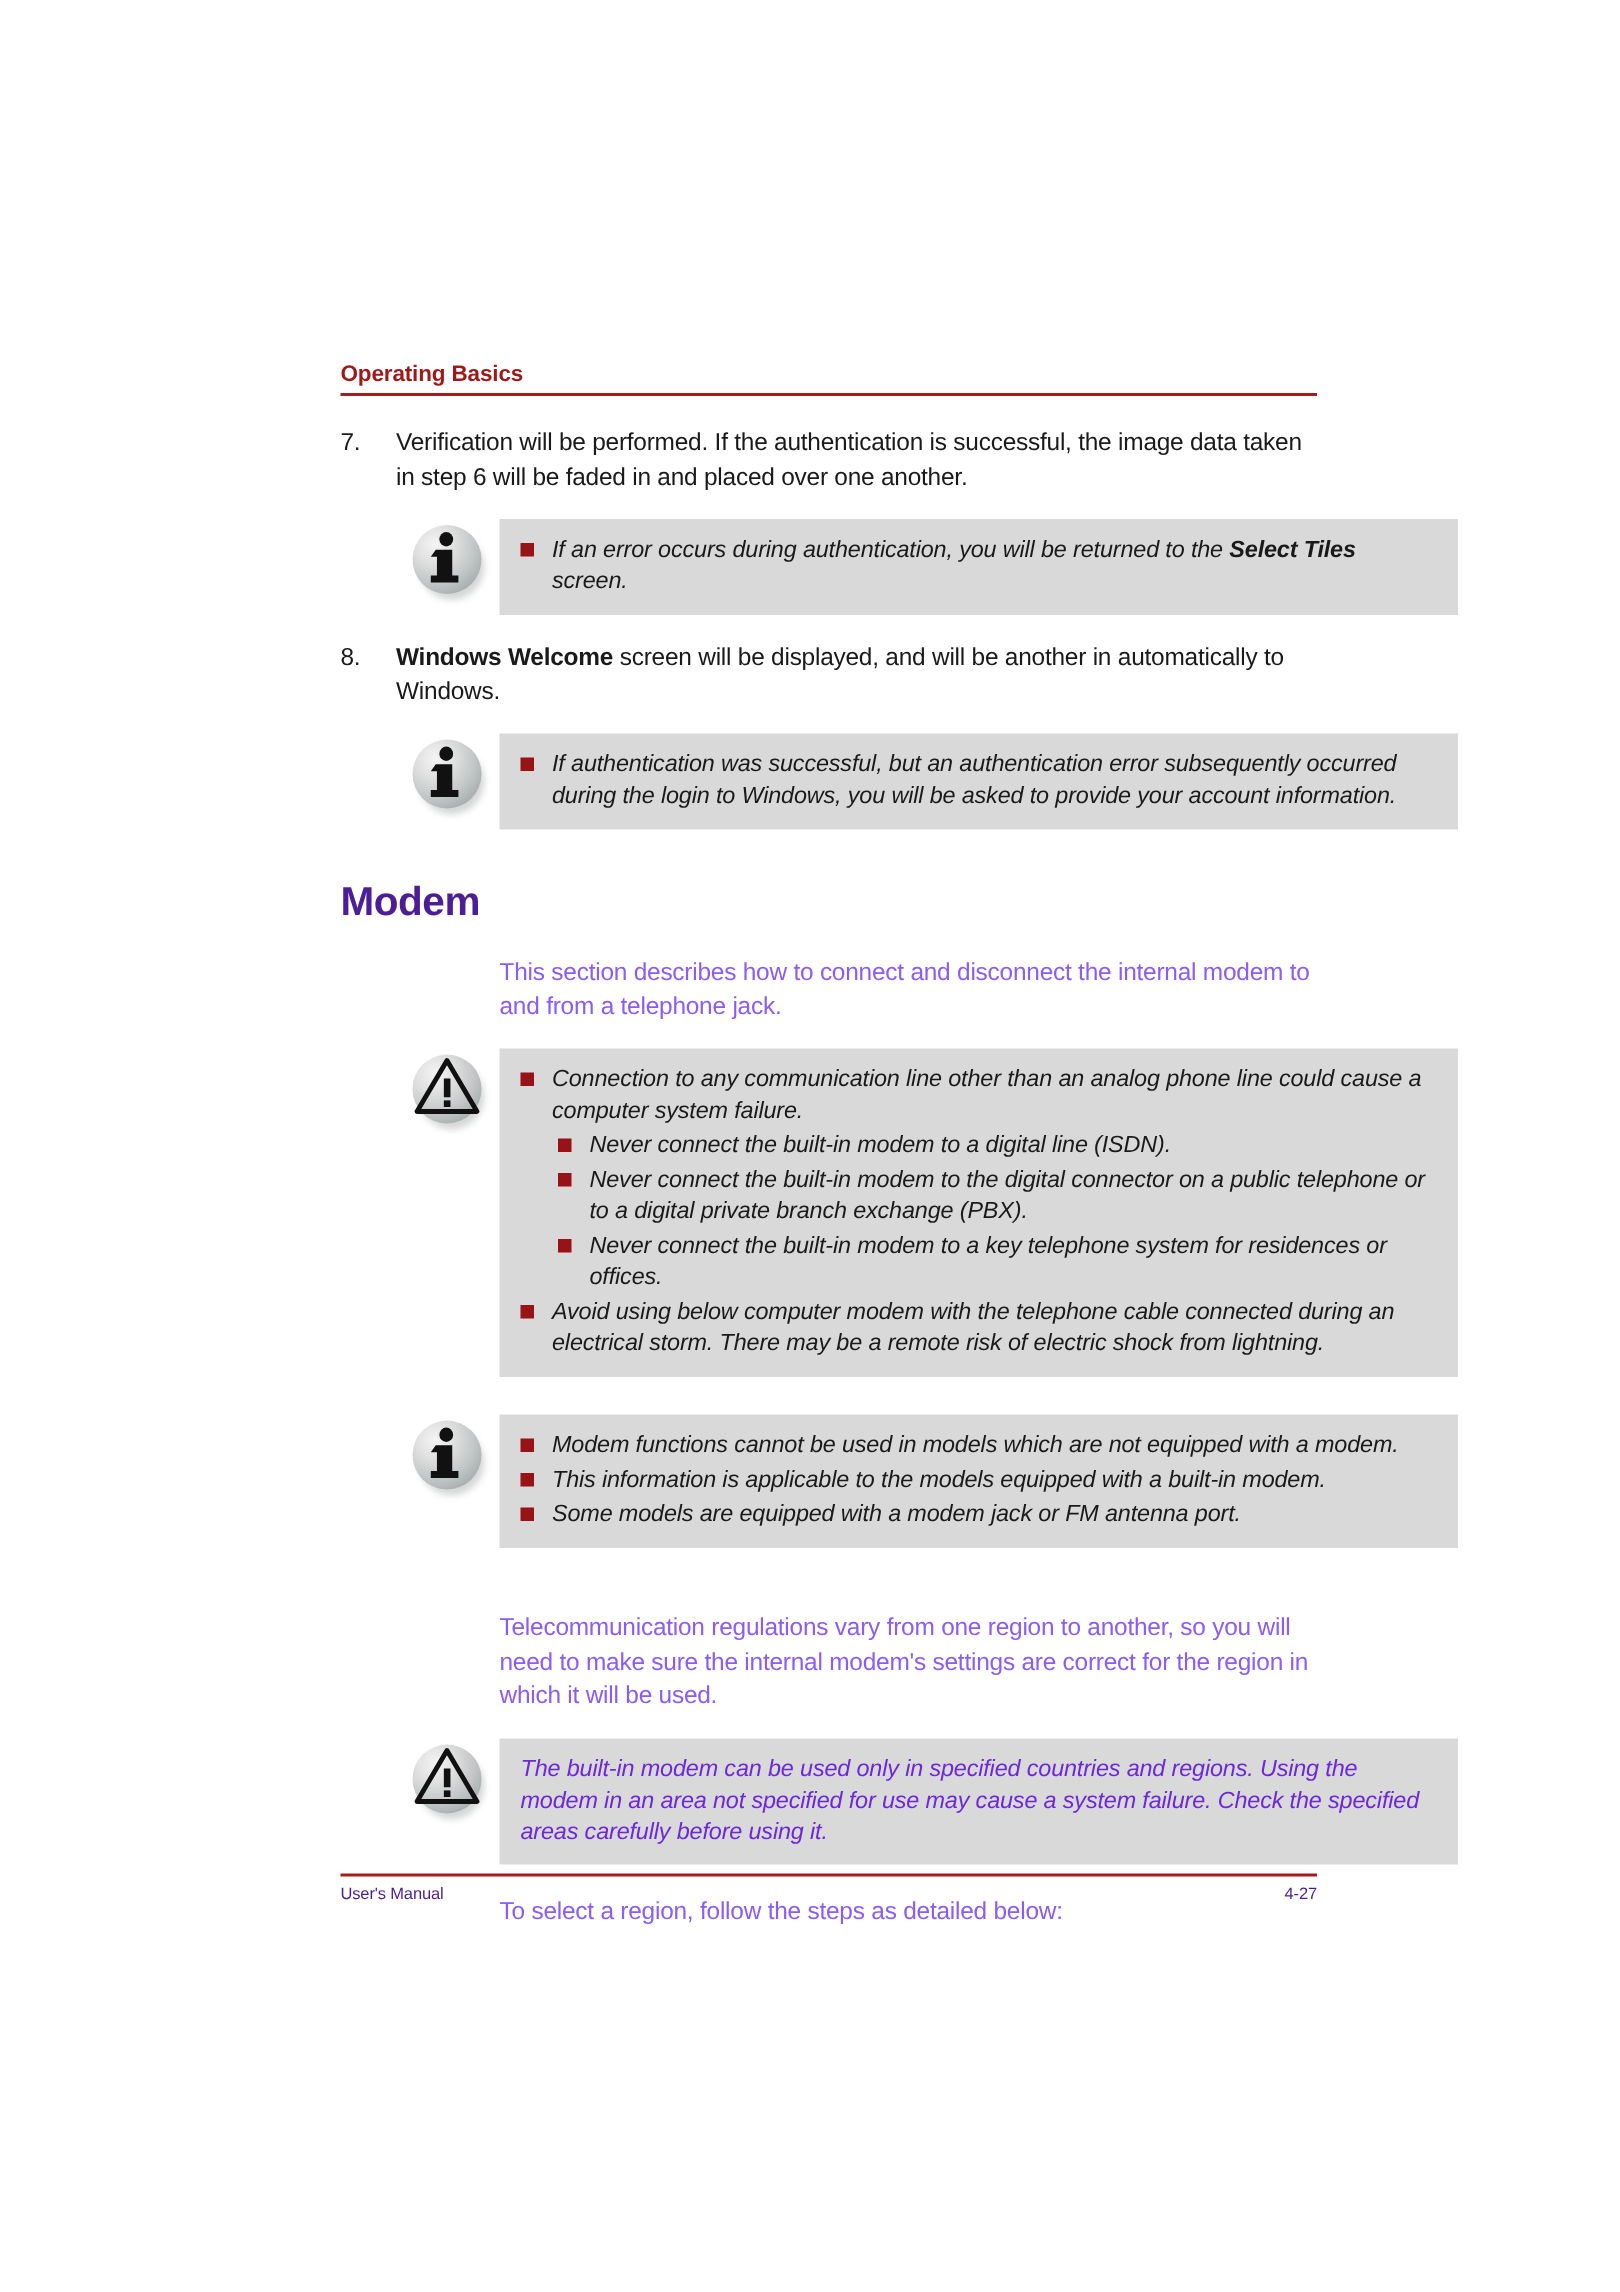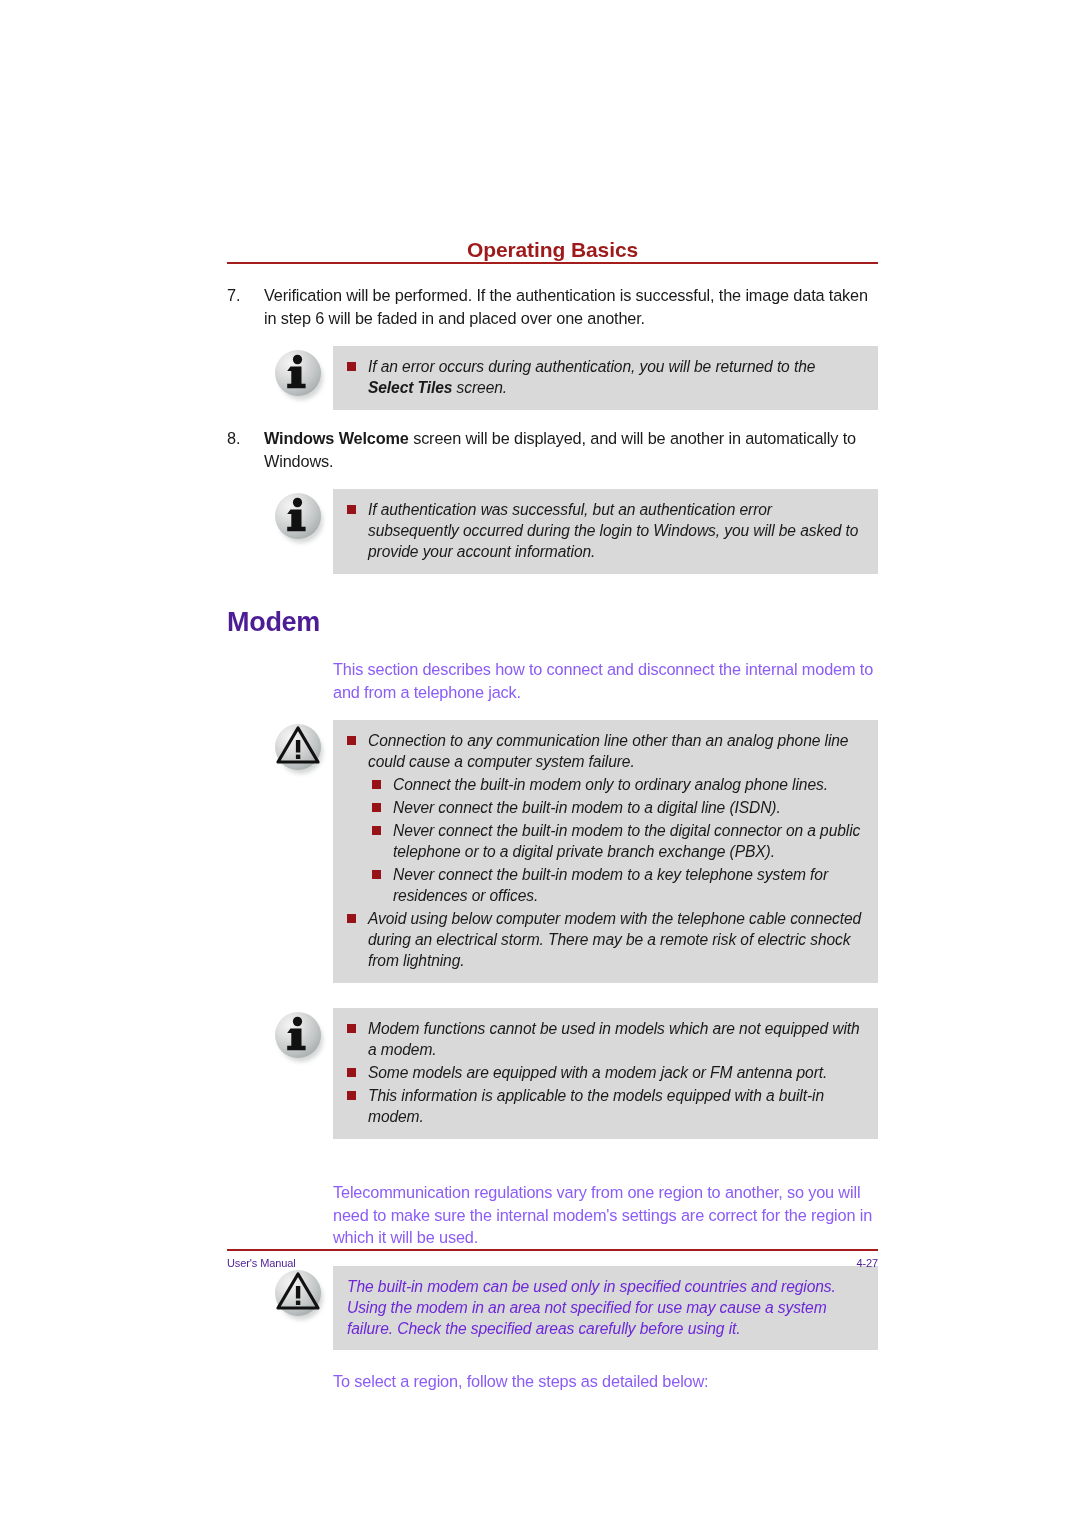--- a/index.html
+++ b/index.html
@@ -26,23 +26,23 @@
   }
 
   
   .header {
     position: absolute;
     left: 227px;
     top: 240px;
     width: 651px;
   }
   .header-title {
-    text-align: center;
+    text-align: left;
     color: #9e1a1a;
-    font-size: 21px;
+    font-size: 15px;
     font-weight: bold;
     letter-spacing: -0.1px;
     line-height: 19px;
   }
   .header-rule {
     margin-top: 3px;
     height: 1.6px;
     background: #a51c1c;
     width: 100%;
   }
@@ -82,21 +82,21 @@
     letter-spacing: -0.15px;
   }
 
   b, strong { font-weight: bold; }
   i, em { font-style: italic; }
 
   
   .callout {
     position: relative;
     margin-left: 106px;
-    width: 545px;
+    width: 639px;
     background: #d9d9d9;
     box-sizing: border-box;
     padding: 10px 14px 11px 14px;
   }
   .callout-icon {
     position: absolute;
     left: -60px;
     top: 2px;
     width: 52px;
     height: 52px;
@@ -299,24 +299,20 @@
           <rect x="22.9" y="32.6" width="4.4" height="4.4" fill="#111111"></rect>
         </svg>
       </div>
       <ul class="blist">
         <li class="bitem">
           <span class="bullet"></span>
           <span class="bitem-text">Connection to any communication line other than an analog phone line could cause a computer system failure.</span>
         </li>
         <li class="bitem sub">
           <span class="bullet"></span>
-          <span class="bitem-text">Connect the built-in modem only to ordinary analog phone lines.</span>
-        </li>
-        <li class="bitem sub">
-          <span class="bullet"></span>
           <span class="bitem-text">Never connect the built-in modem to a digital line (ISDN).</span>
         </li>
         <li class="bitem sub">
           <span class="bullet"></span>
           <span class="bitem-text">Never connect the built-in modem to the digital connector on a public telephone or to a digital private branch exchange (PBX).</span>
         </li>
         <li class="bitem sub">
           <span class="bullet"></span>
           <span class="bitem-text">Never connect the built-in modem to a key telephone system for residences or offices.</span>
         </li>
@@ -338,25 +334,25 @@
           <path d="M17.5 18.5 h11 v17.2 h4.1 v4.6 h-18.4 v-4.6 h4.1 v-12.6 h-4.1 z" fill="#111111"></path>
         </svg>
       </div>
       <ul class="blist">
         <li class="bitem">
           <span class="bullet"></span>
           <span class="bitem-text">Modem functions cannot be used in models which are not equipped with a modem.</span>
         </li>
         <li class="bitem">
           <span class="bullet"></span>
+          <span class="bitem-text">This information is applicable to the models equipped with a built-in modem.</span>
+        </li>
+        <li class="bitem">
+          <span class="bullet"></span>
           <span class="bitem-text">Some models are equipped with a modem jack or FM antenna port.</span>
-        </li>
-        <li class="bitem">
-          <span class="bullet"></span>
-          <span class="bitem-text">This information is applicable to the models equipped with a built-in modem.</span>
         </li>
       </ul>
     </div>
 
     <div class="vs-4"></div>
 
 
     <div class="vs-2"></div>
 
     <div class="para">

